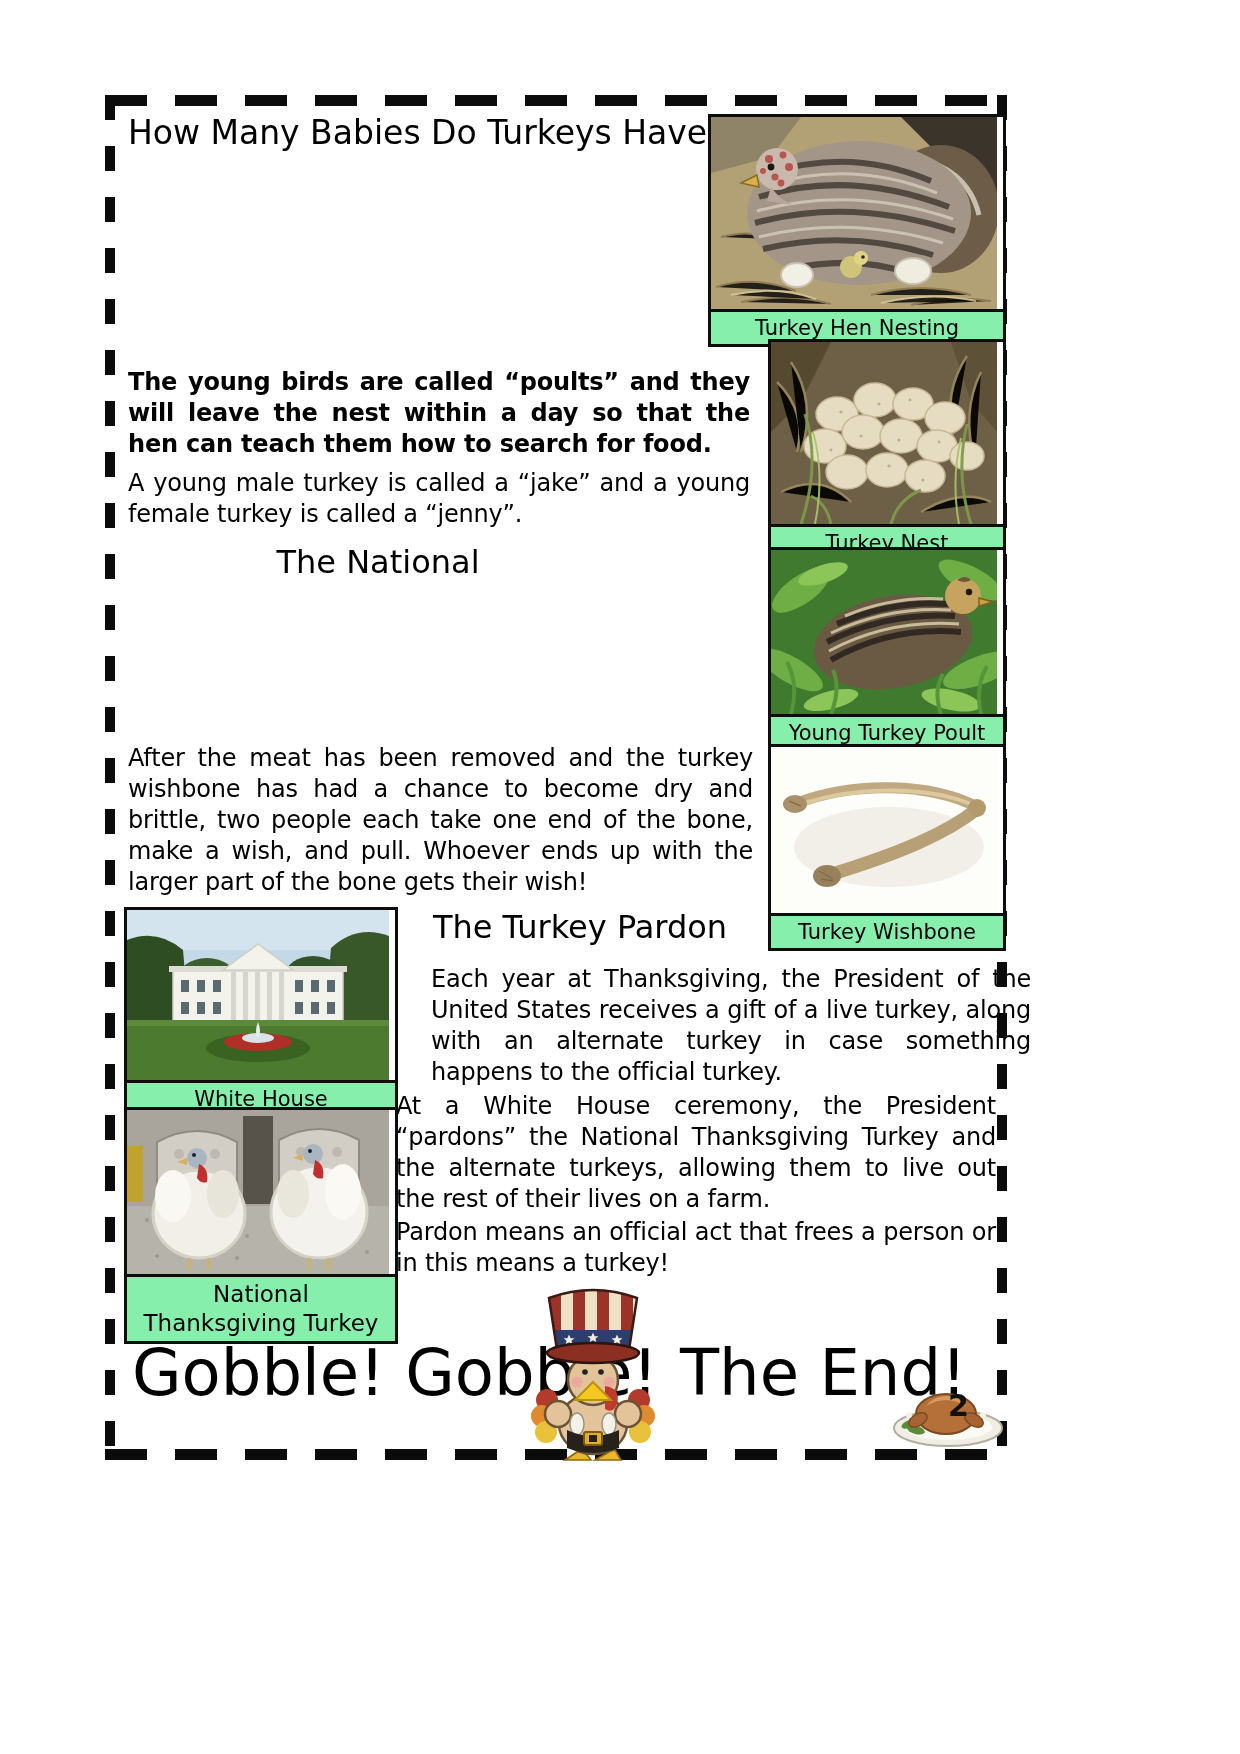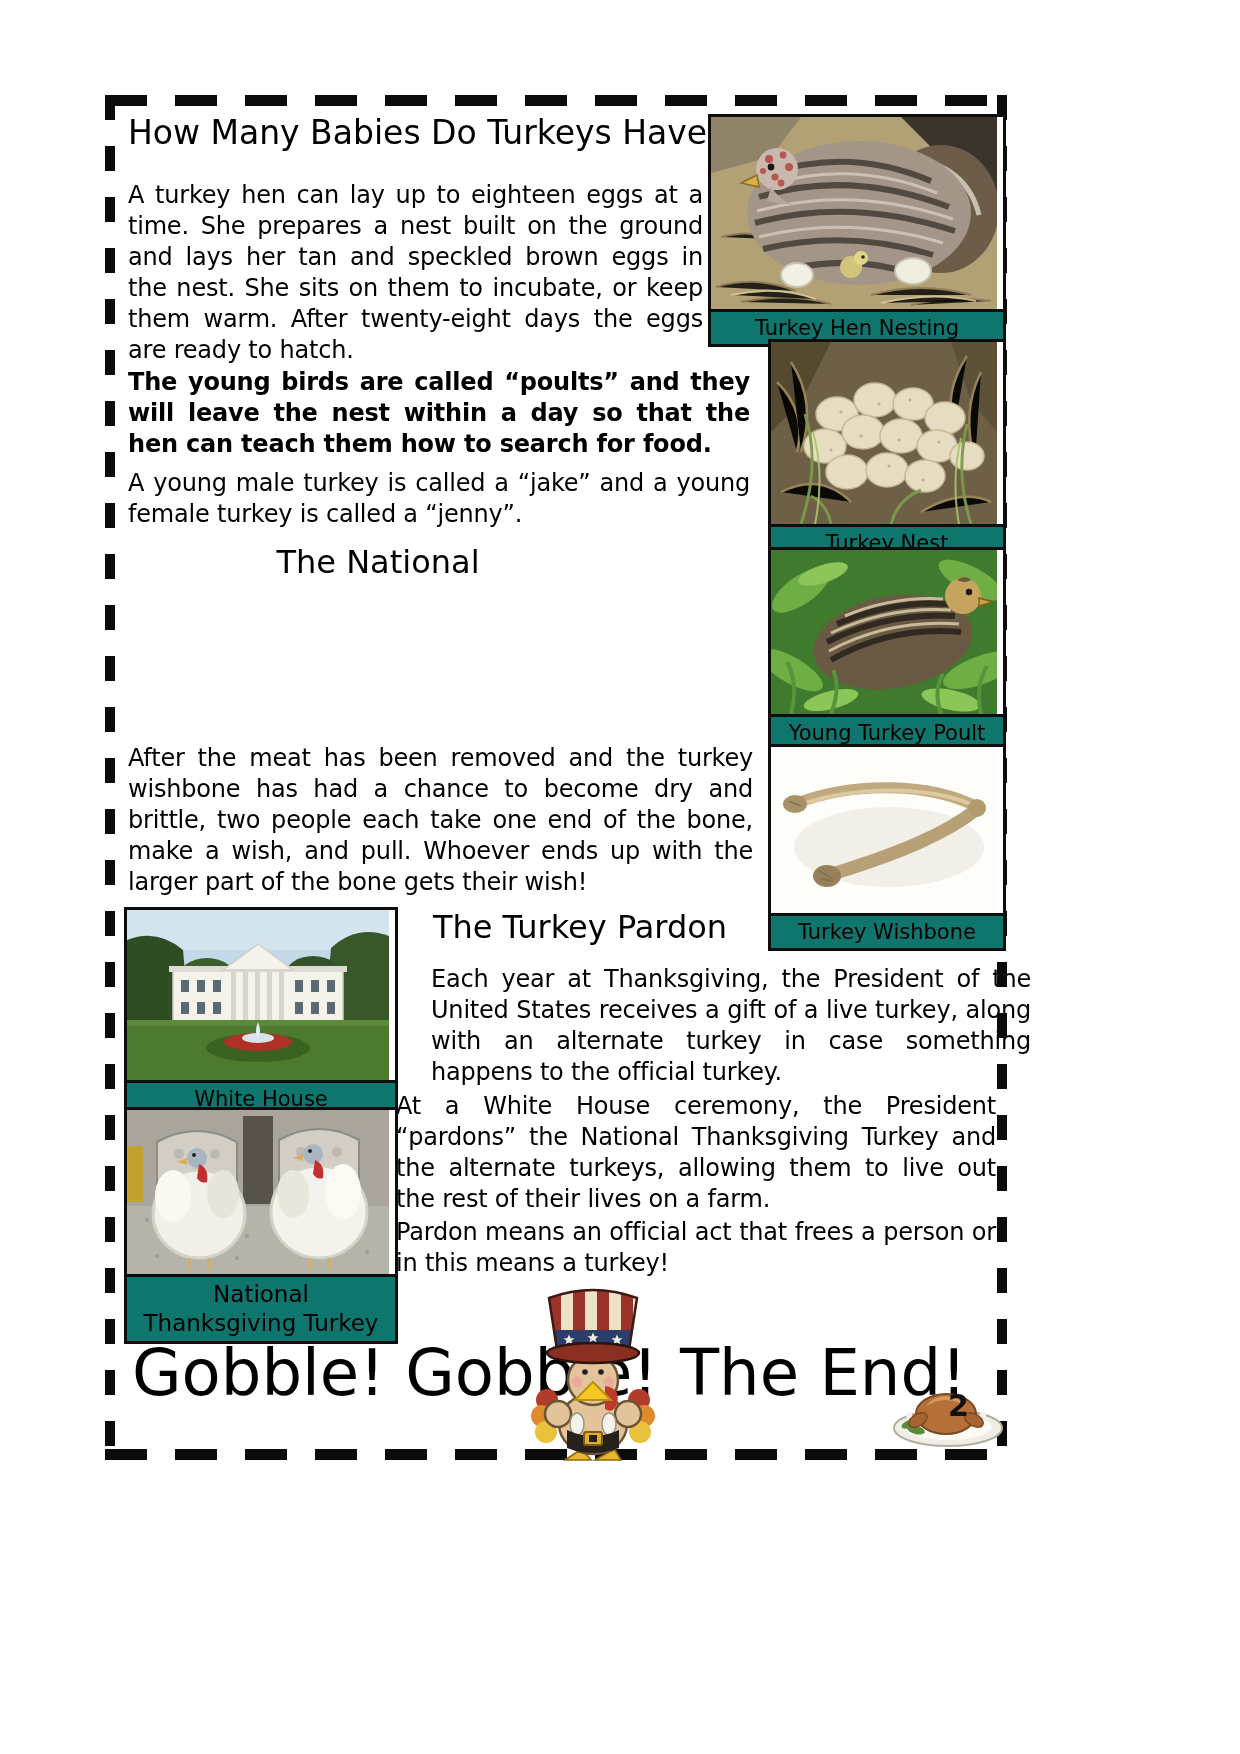--- a/index.html
+++ b/index.html
@@ -14,42 +14,41 @@
   .edge.left  {left:105px;top:95px;  width:10px;height:1365px;background:repeating-linear-gradient(180deg,#0b0b0b 0 25px,transparent 25px 51px);}
   .edge.right {left:997px;top:95px;  width:10px;height:1365px;background:repeating-linear-gradient(180deg,#0b0b0b 0 25px,transparent 25px 51px);}
 
   .abs{position:absolute;}
   .title{font-size:33px;line-height:1.2;white-space:nowrap;}
   .heading{font-size:32px;text-align:center;}
   .para{font-size:24px;line-height:31px;text-align:justify;letter-spacing:-0.2px;}
 
   .card{position:absolute;border:3px solid #0d0d0d;background:#fff;z-index:2;}
   .card svg{display:block;}
-  .caption{border-top:3px solid #0d0d0d;background:#0f766e;text-align:center;
+  .caption{border-top:3px solid #0d0d0d;background:#86efac;text-align:center;
            font-size:21px;padding:3px 16px;line-height:1.25;}
   .caption.small{font-size:23px;}
 
   .bigline{font-size:64px;white-space:nowrap;z-index:3;}
   .turkey-cartoon{z-index:5;}
   .plate{z-index:4;}
   .page-num{position:absolute;left:56px;top:6px;font-size:30px;font-weight:bold;color:#111;}
 </style>
 </head>
 <body>
 
 <div class="page">
 
   <div class="edge top"></div>
   <div class="edge bottom"></div>
   <div class="edge left"></div>
   <div class="edge right"></div>
 
   <div class="abs title" style="left:128px;top:113px;width:585px;">How Many Babies Do Turkeys Have?</div>
 
-  <div class="abs para" style="left:128px;top:180px;width:575px;">A turkey hen can lay up to eighteen eggs at a time. She prepares a nest built on the ground and lays her tan and speckled brown eggs in the nest. She sits on them to incubate, or keep them warm. After twenty-eight days the eggs are ready to hatch.</div>
   <div class="abs para" style="left:128px;top:367px;width:622px;font-weight:bold;">The young birds are called “poults” and they will leave the nest within a day so that the hen can teach them how to search for food.</div>
   <div class="abs para" style="left:128px;top:468px;width:622px;">A young male turkey is called a “jake” and a young female turkey is called a “jenny”.</div>
 
   <div class="abs heading" style="left:128px;top:543px;width:500px;">The National</div>
   <div class="abs para" style="left:128px;top:743px;width:625px;">After the meat has been removed and the turkey wishbone has had a chance to become dry and brittle, two people each take one end of the bone, make a wish, and pull. Whoever ends up with the larger part of the bone gets their wish!</div>
 
   <div class="abs heading" style="left:400px;top:908px;width:360px;">The Turkey Pardon</div>
   <div class="abs para" style="left:409px;top:964px;width:600px;padding-left:22px;">Each year at Thanksgiving, the President of the United States receives a gift of a live turkey, along with an alternate turkey in case something happens to the official turkey.</div>
   <div class="abs para" style="left:396px;top:1091px;width:600px;">At a White House ceremony, the President “pardons” the National Thanksgiving Turkey and the alternate turkeys, allowing them to live out the rest of their lives on a farm.</div>
   <div class="abs para" style="left:396px;top:1217px;width:600px;">Pardon means an official act that frees a person or in this means a turkey!</div>

